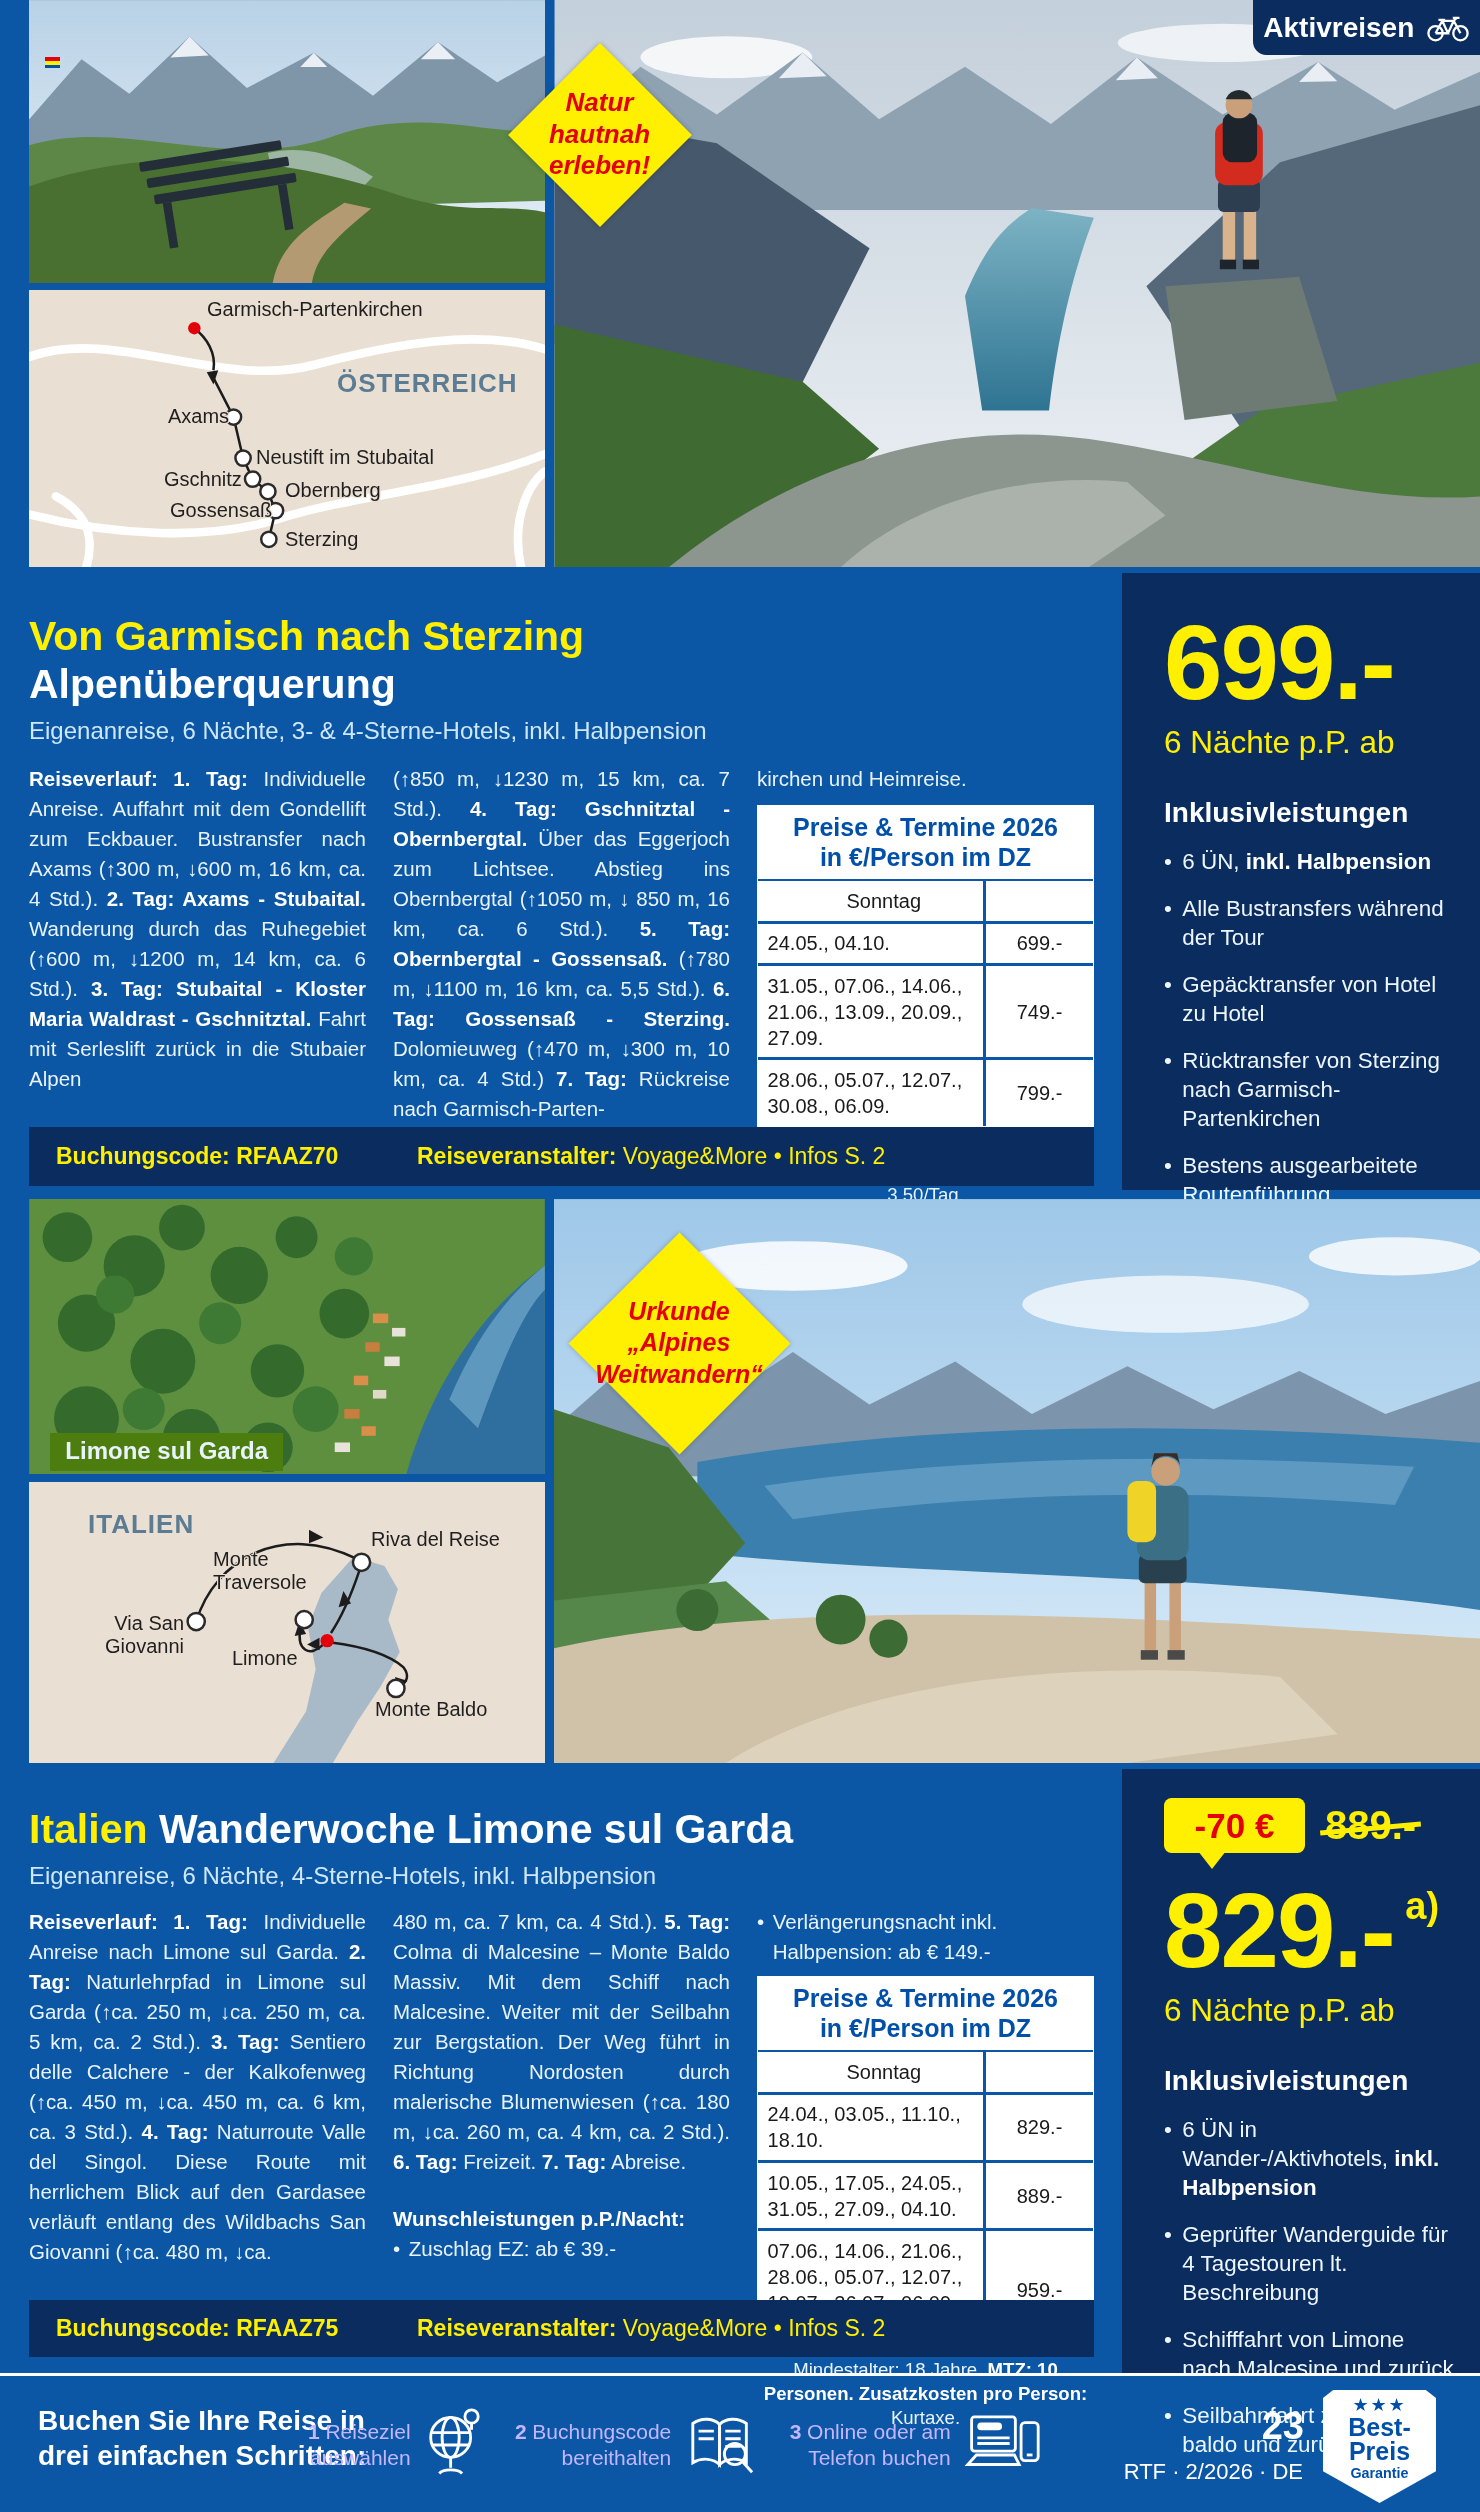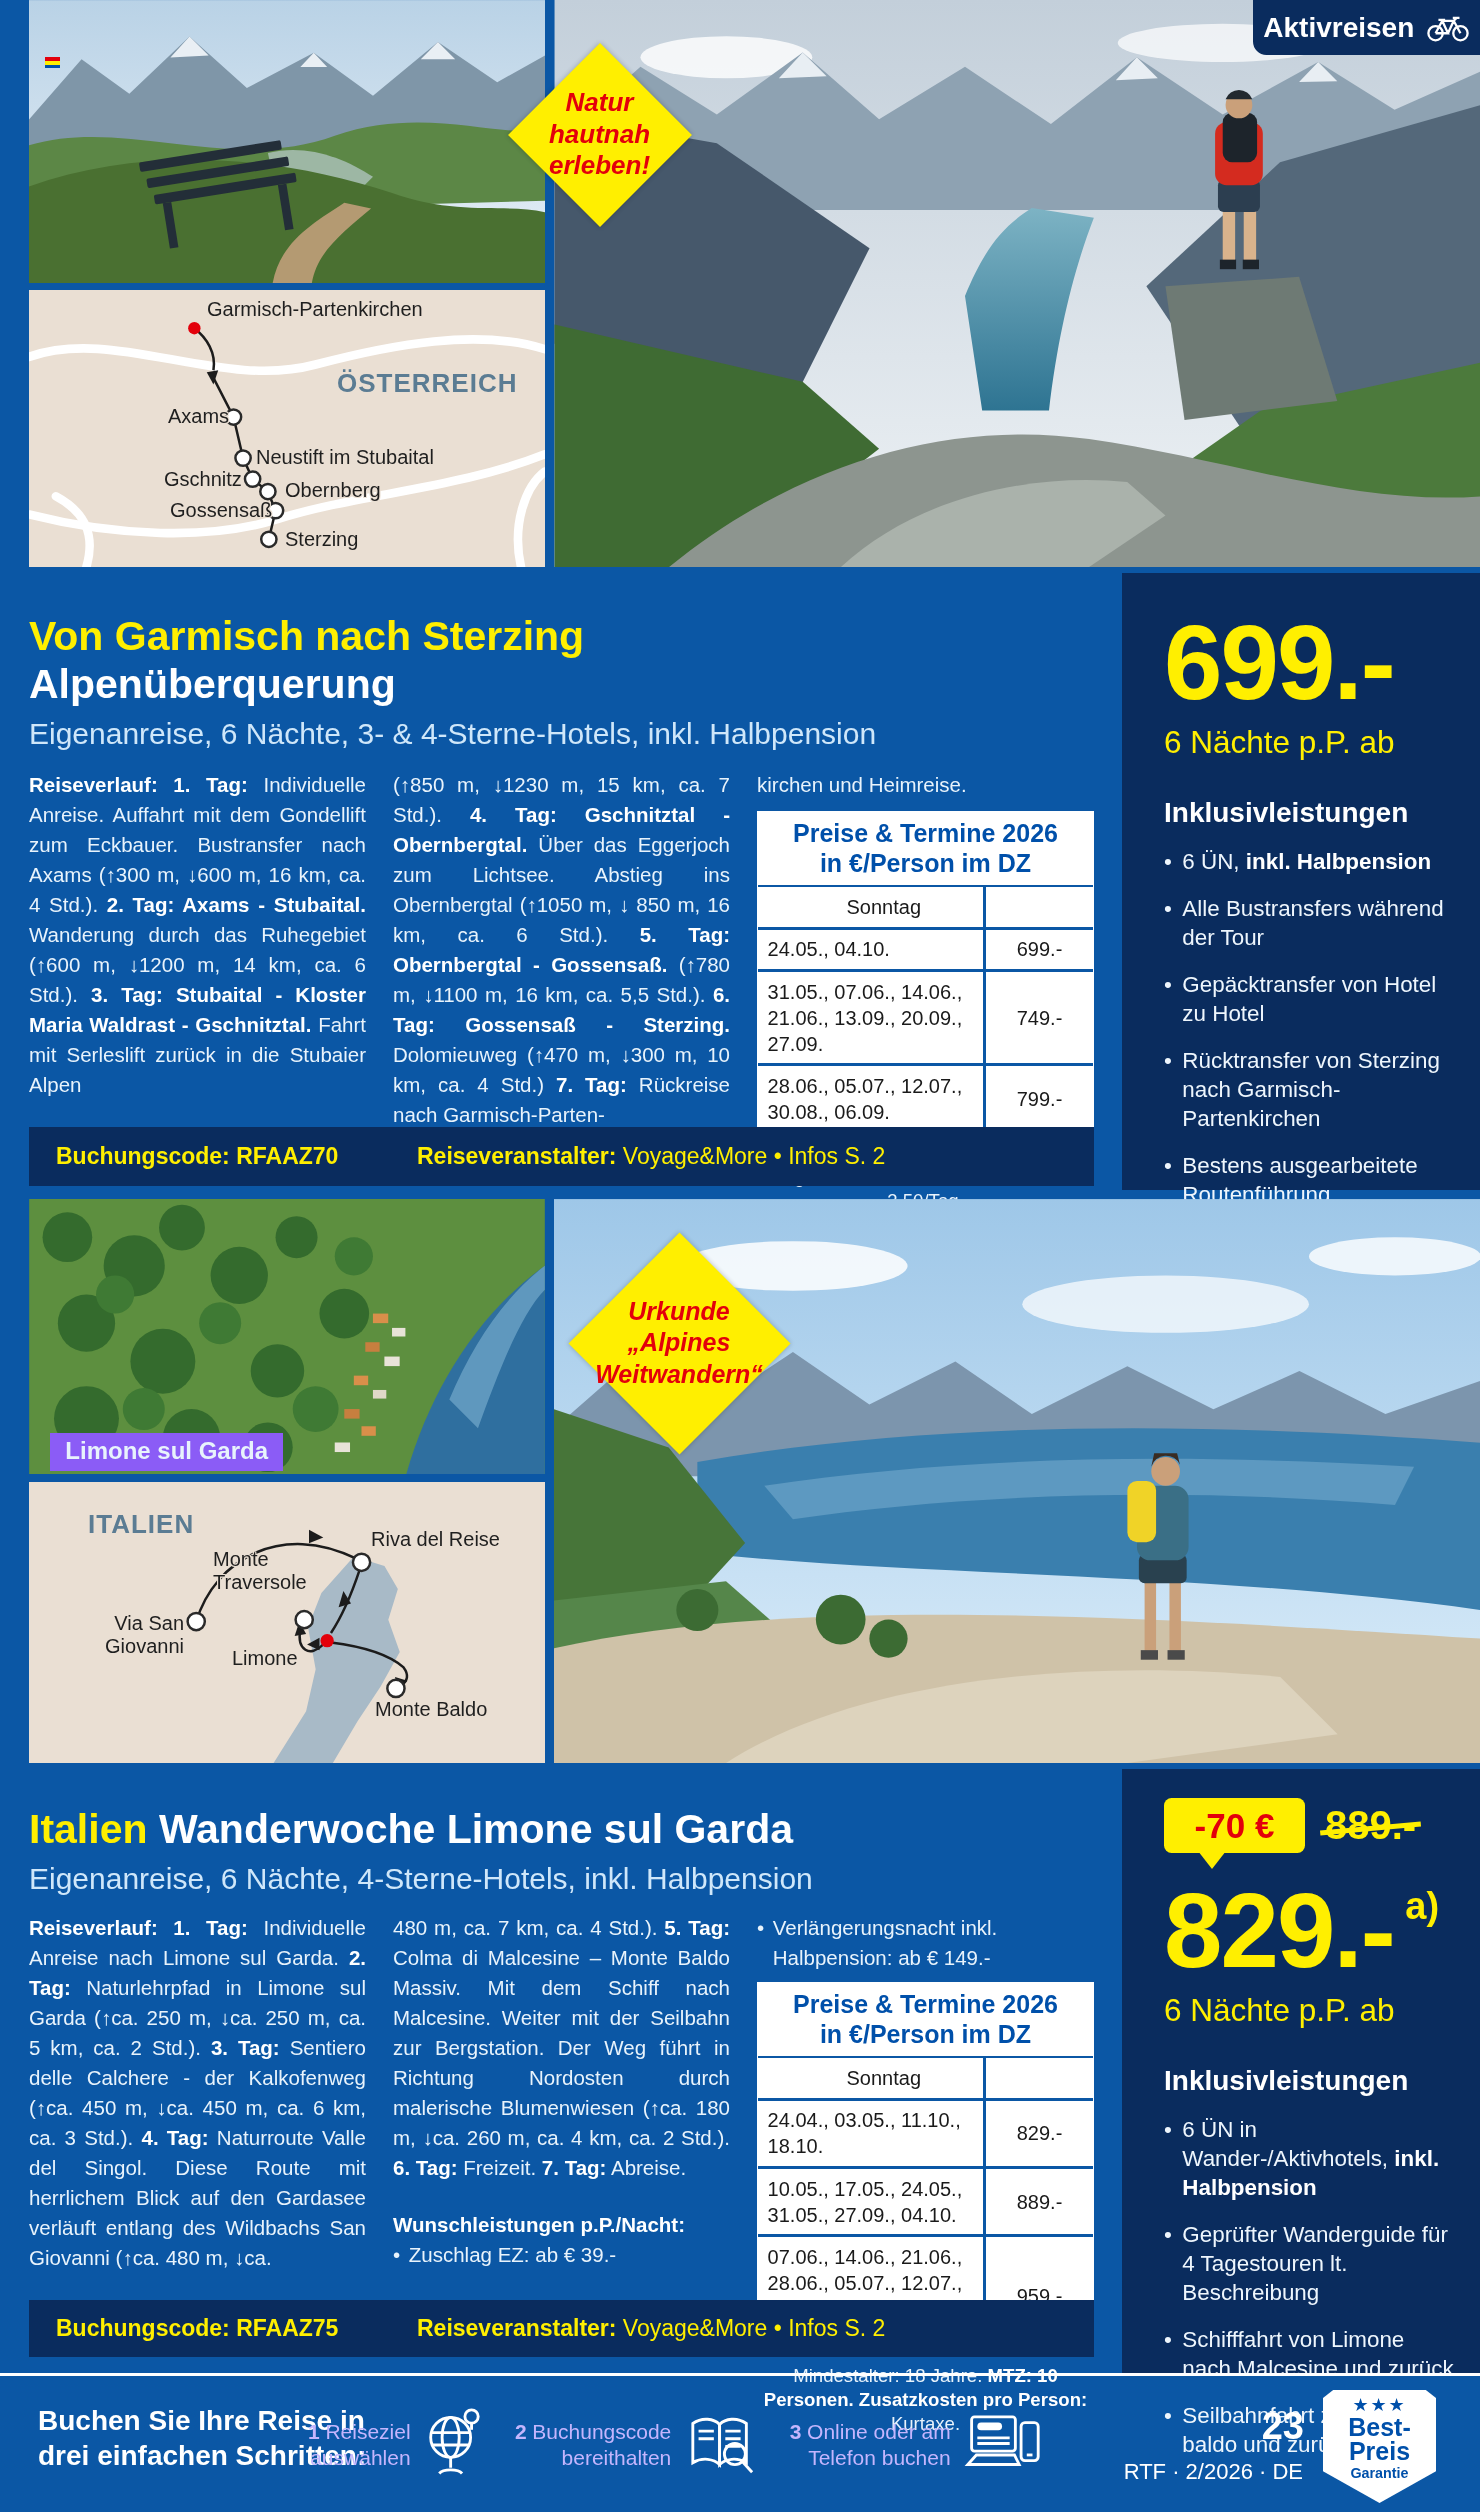--- a/index.html
+++ b/index.html
@@ -15,27 +15,27 @@
   .diamond{display:flex;align-items:center;justify-content:center;}
   .diamond .dbg{position:absolute;background:#ffef00;transform:rotate(45deg);box-shadow:0 0 5.7px rgba(0,0,0,.25);}
   .diamond .dtext{position:relative;text-align:center;color:#e3000b;font-weight:bold;font-style:italic;}
   
   .map{background:#eadfd3;}
   .map svg{position:absolute;left:0;top:0;}
   .mlabel{position:absolute;font-size:20px;color:#1f1f1f;white-space:nowrap;
     text-shadow:-1px -1px 0 #eadfd3,1px -1px 0 #eadfd3,-1px 1px 0 #eadfd3,1px 1px 0 #eadfd3;}
   .mcountry{position:absolute;font-size:26px;font-weight:bold;letter-spacing:1px;color:#5b7c93;white-space:nowrap;}
   .mlabel.two{white-space:normal;line-height:23px;}
-  .photo-tag{background:#8b5cf6;color:#e8f3fc;font-weight:bold;font-size:24px;padding:3.8px 15.3px 6.7px;}
+  .photo-tag{background:#4d7c0f;color:#e8f3fc;font-weight:bold;font-size:24px;padding:3.8px 15.3px 6.7px;}
   
   .section{width:1065px;color:#eef6fd;margin-top:24px;}
   .title{font-size:41px;line-height:48px;font-weight:bold;}
   .title .hl{color:#ffef00;}
   .title .wt{color:#ffffff;}
-  .subtitle{font-size:30px;color:#cfe7fa;margin-top:8.6px;}
+  .subtitle{font-size:24px;color:#cfe7fa;margin-top:8.6px;}
   .cols{display:flex;gap:27px;margin-top:19px;}
   .col{width:337px;font-size:20.5px;line-height:30px;text-align:justify;color:#e8f3fc;}
   .col .b{color:#ffffff;}
   .wish-title{font-weight:bold;color:#fff;margin-top:27px;}
   .bullet-row{display:flex;gap:8.6px;text-align:left;}
   
   .ptable{background:#fff;border:1.9px solid #fff;margin-top:11.5px;}
   .ptable .ptitle{background:#fff;text-align:center;color:#0050aa;font-weight:bold;font-size:25px;line-height:30px;padding:5.7px 3.8px 7.6px;border-radius:18px;}
   .pgrid{display:grid;grid-template-columns:1fr 107px;gap:2.9px;background:#0b57a5;border-top:2.9px solid #0b57a5;}
   .pcell{background:#fff;color:#1a1a1a;font-size:20px;line-height:26px;padding:6.7px 9.6px;text-align:left;}

